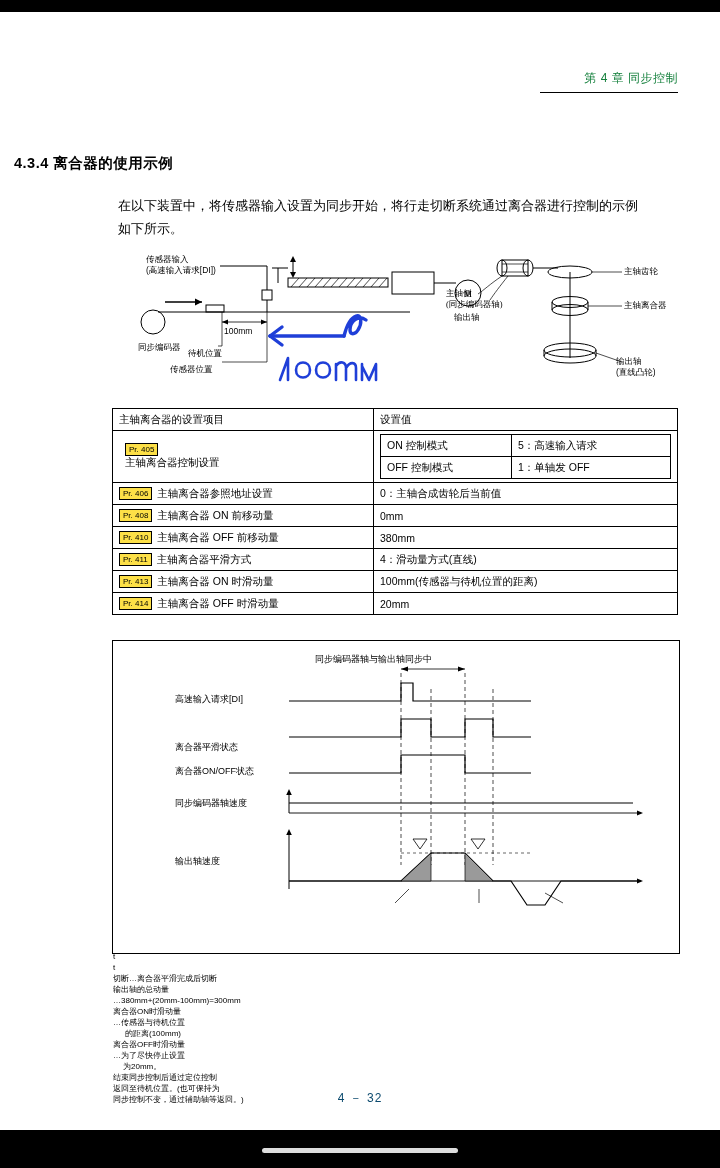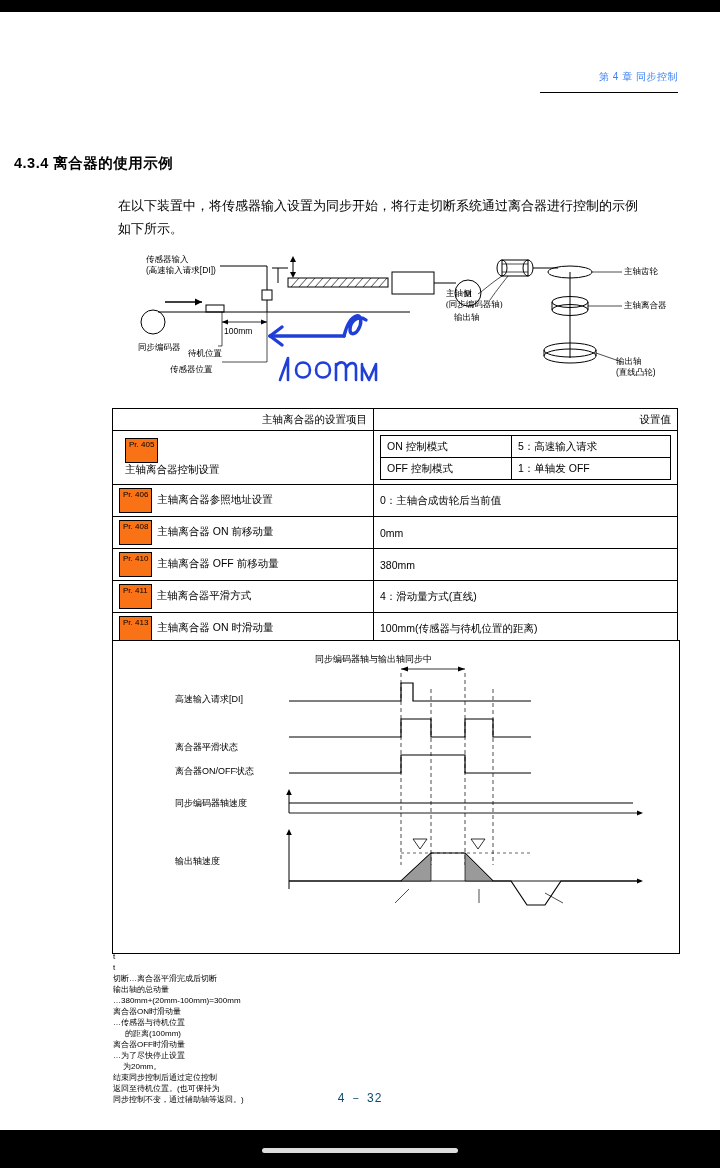--- a/index.html
+++ b/index.html
@@ -36,22 +36,22 @@
     top: 1148px;
     width: 196px;
     height: 5px;
     border-radius: 3px;
     background: #dddddd;
   }
   .hdr {
     position: absolute;
     right: 42px;
     top: 58px;
-    font-size: 10px;
-    color: #3b82f6;
+    font-size: 12px;
+    color: #15803d;
     letter-spacing: 0.5px;
     padding-bottom: 3px;
   }
   .hdr-rule {
     position: absolute;
     left: 540px;
     top: 80px;
     width: 138px;
     height: 1px;
     background: #000;
@@ -113,31 +113,31 @@
     color: #000;
   }
   #tbl td, #tbl th {
     border: 1px solid #000;
     padding: 3px 6px;
     vertical-align: middle;
     font-weight: normal;
     text-align: left;
     height: 15px;
   }
-  #tbl th { text-align: right; }
+  #tbl th { text-align: left; }
   .c1 { width: 248px; }
   .prbox {
     display: inline-block;
     border: 1px solid #000;
     font-size: 8px;
-    padding: 0px 3px 12px 3px;
+    padding: 0px 3px 0 3px;
     margin-right: 5px;
     line-height: 11px;
     vertical-align: middle;
-    background: #f97316;
+    background: #fde047;
   }
   .nopad { padding: 0; }
   .inner {
     width: 100%;
     border-collapse: collapse;
   }
   .inner td {
     border: 0;
     border-bottom: 1px solid #000;
     padding: 3px 6px;

